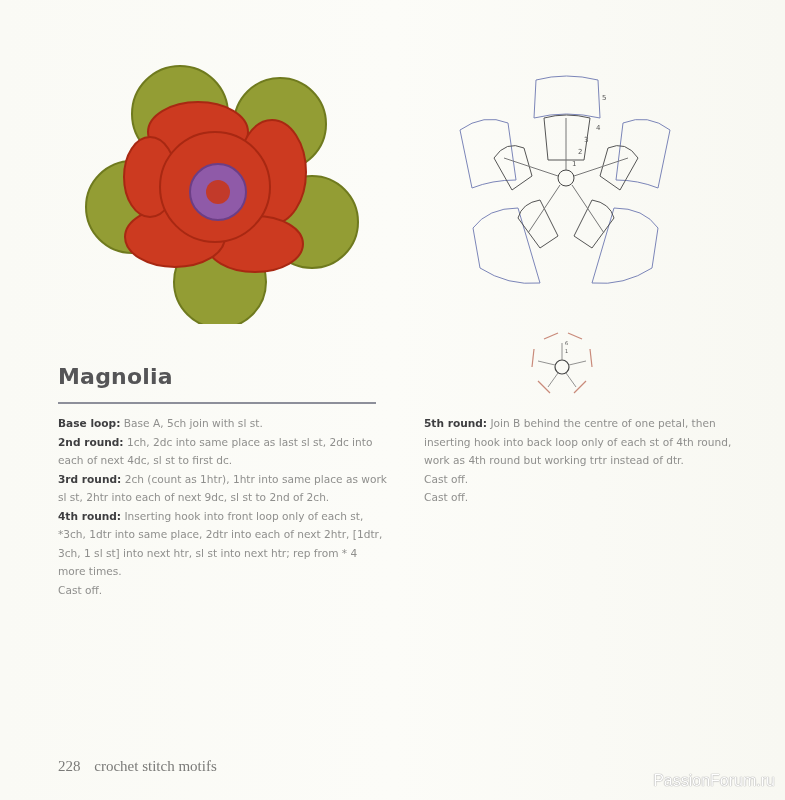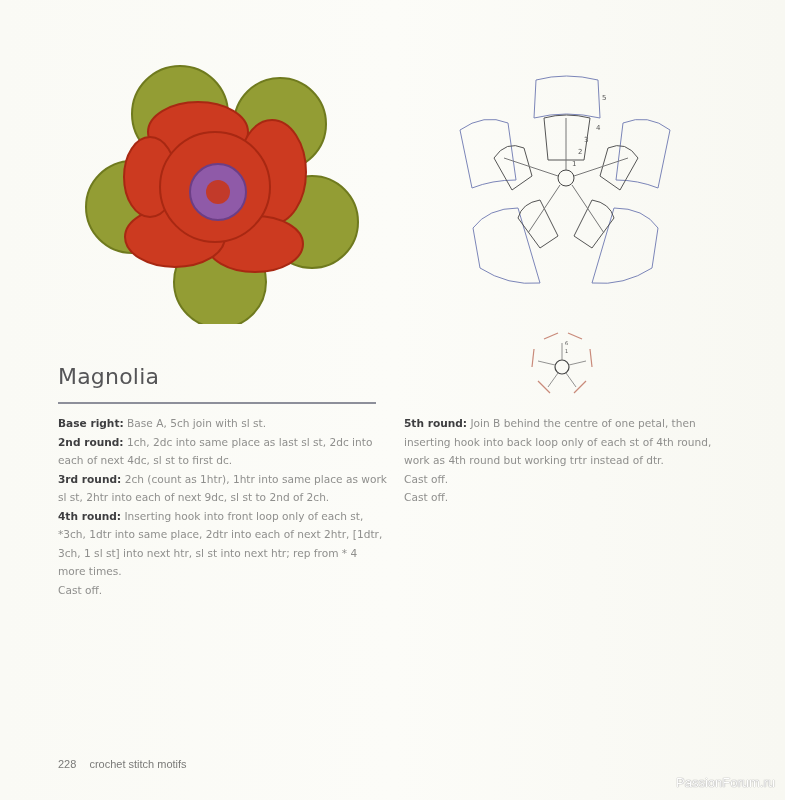--- a/index.html
+++ b/index.html
@@ -10,34 +10,34 @@
       overflow: hidden;
       font-family: "DejaVu Sans", sans-serif;
       color: #8a8a88;
     }
     .page { position: absolute; inset: 0; background: linear-gradient(90deg,#fafaf5 0%,#fcfcf8 50%,#f8f8f2 100%); }
     .photo { position: absolute; left: 80px; top: 62px; width: 280px; height: 262px; }
     .chart-main { position: absolute; left: 448px; top: 68px; width: 236px; height: 228px; }
     .chart-small { position: absolute; left: 520px; top: 325px; width: 85px; height: 80px; }
     .title {
       position: absolute; left: 58px; top: 364px;
-      font-family: "DejaVu Sans", sans-serif; font-weight: 400;
+      font-family: "DejaVu Sans", sans-serif; font-weight: 700;
       font-size: 22px; color: #555557; letter-spacing: 0.2px;
     }
     .rule { position: absolute; left: 58px; top: 402px; width: 318px; height: 1.5px; background: #8d8f9a; }
     .col { position: absolute; font-size: 10.6px; line-height: 18.5px; color: #8f8f8d; }
     .col.left { left: 58px; top: 414px; width: 330px; }
-    .col.right { left: 404px; top: 414px; width: 336px; }
+    .col.right { left: 424px; top: 414px; width: 336px; }
     .step { margin: 0; }
     .lbl { color: #3e3e40; font-weight: bold; }
-    .footer { position: absolute; left: 58px; top: 758px; font-family: Liberation Sans, sans-serif; font-size: 11px; color: #7a7a78; text-align: center; }
+    .footer { position: absolute; left: 58px; top: 758px; font-family: Liberation Serif, serif; font-size: 15px; color: #7a7a78; text-align: center; }
     .footer .num { margin-right: 10px; }
     .watermark {
       position: absolute; right: 10px; bottom: 10px;
-      font-family: "Liberation Sans", sans-serif; font-size: 13px; color: #fff;
+      font-family: "Liberation Sans", sans-serif; font-size: 16px; color: #fff;
       text-shadow: 0 0 1px #9a9a9a, 0 0 1px #9a9a9a;
     }
   </style>
 </head>
 <body>
 
 <div class="page">
 
   <svg class="photo" viewBox="0 0 280 262">
     <g fill="#939d34" stroke="#6f7a1e" stroke-width="2">
@@ -121,21 +121,21 @@
     <g fill="#555" font-size="5" font-family="DejaVu Sans, sans-serif">
       <text x="45" y="28">1</text>
       <text x="45" y="20">6</text>
     </g>
   </svg>
 
   <div class="title">Magnolia</div>
   <div class="rule"></div>
 
   <div class="col left">
-    <p class="step"><span class="lbl">Base right:</span><span> Base A, 5ch join with sl st.</span></p>
+    <p class="step"><span class="lbl">Base loop:</span><span> Base A, 5ch join with sl st.</span></p>
     <p class="step"><span class="lbl">2nd round:</span><span> 1ch, 2dc into same place as last sl st, 2dc into each of next 4dc, sl st to first dc.</span></p>
     <p class="step"><span class="lbl">3rd round:</span><span> 2ch (count as 1htr), 1htr into same place as work sl st, 2htr into each of next 9dc, sl st to 2nd of 2ch.</span></p>
     <p class="step"><span class="lbl">4th round:</span><span> Inserting hook into front loop only of each st, *3ch, 1dtr into same place, 2dtr into each of next 2htr, [1dtr, 3ch, 1 sl st] into next htr, sl st into next htr; rep from * 4 more times.</span></p>
     <p class="step"><span class="lbl"></span><span>Cast off.</span></p>
   </div>
 
   <div class="col right">
     <p class="step"><span class="lbl">5th round:</span><span> Join B behind the centre of one petal, then inserting hook into back loop only of each st of 4th round, work as 4th round but working trtr instead of dtr.</span></p>
     <p class="step"><span class="lbl"></span><span>Cast off.</span></p>
     <p class="step"><span class="lbl"></span><span>Cast off.</span></p>

